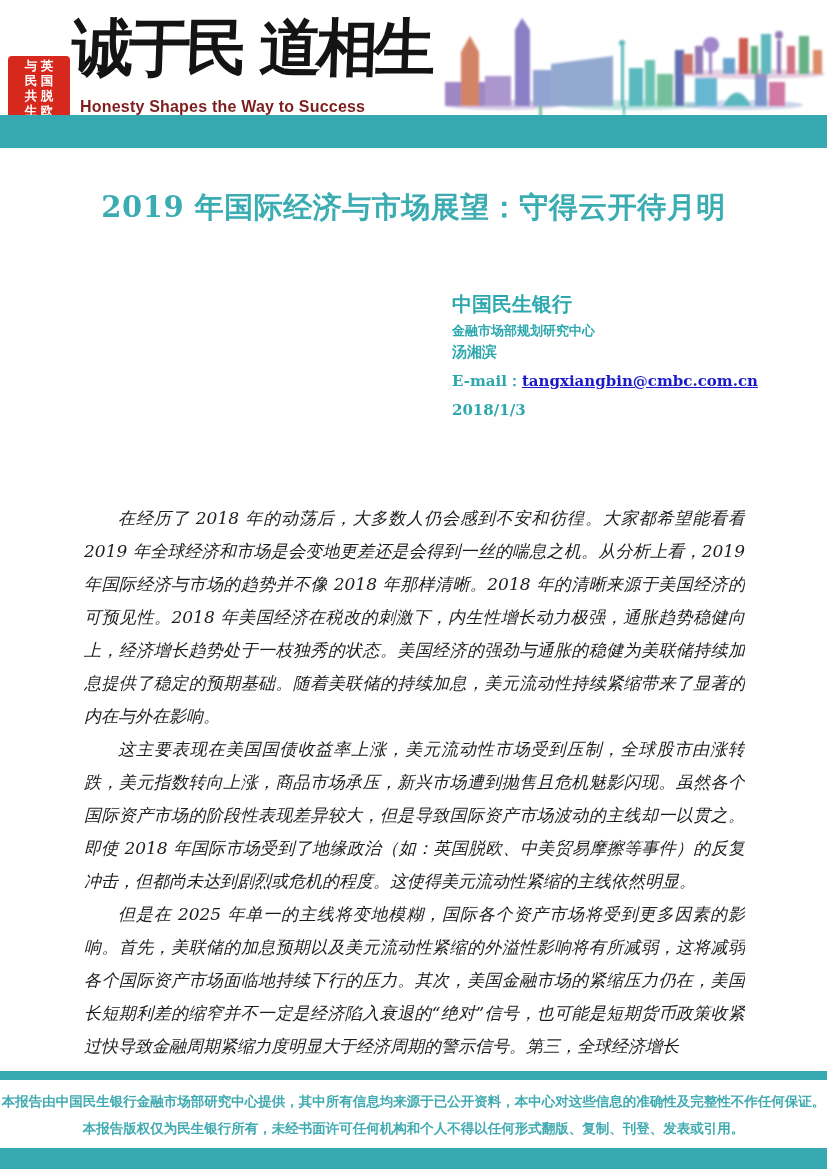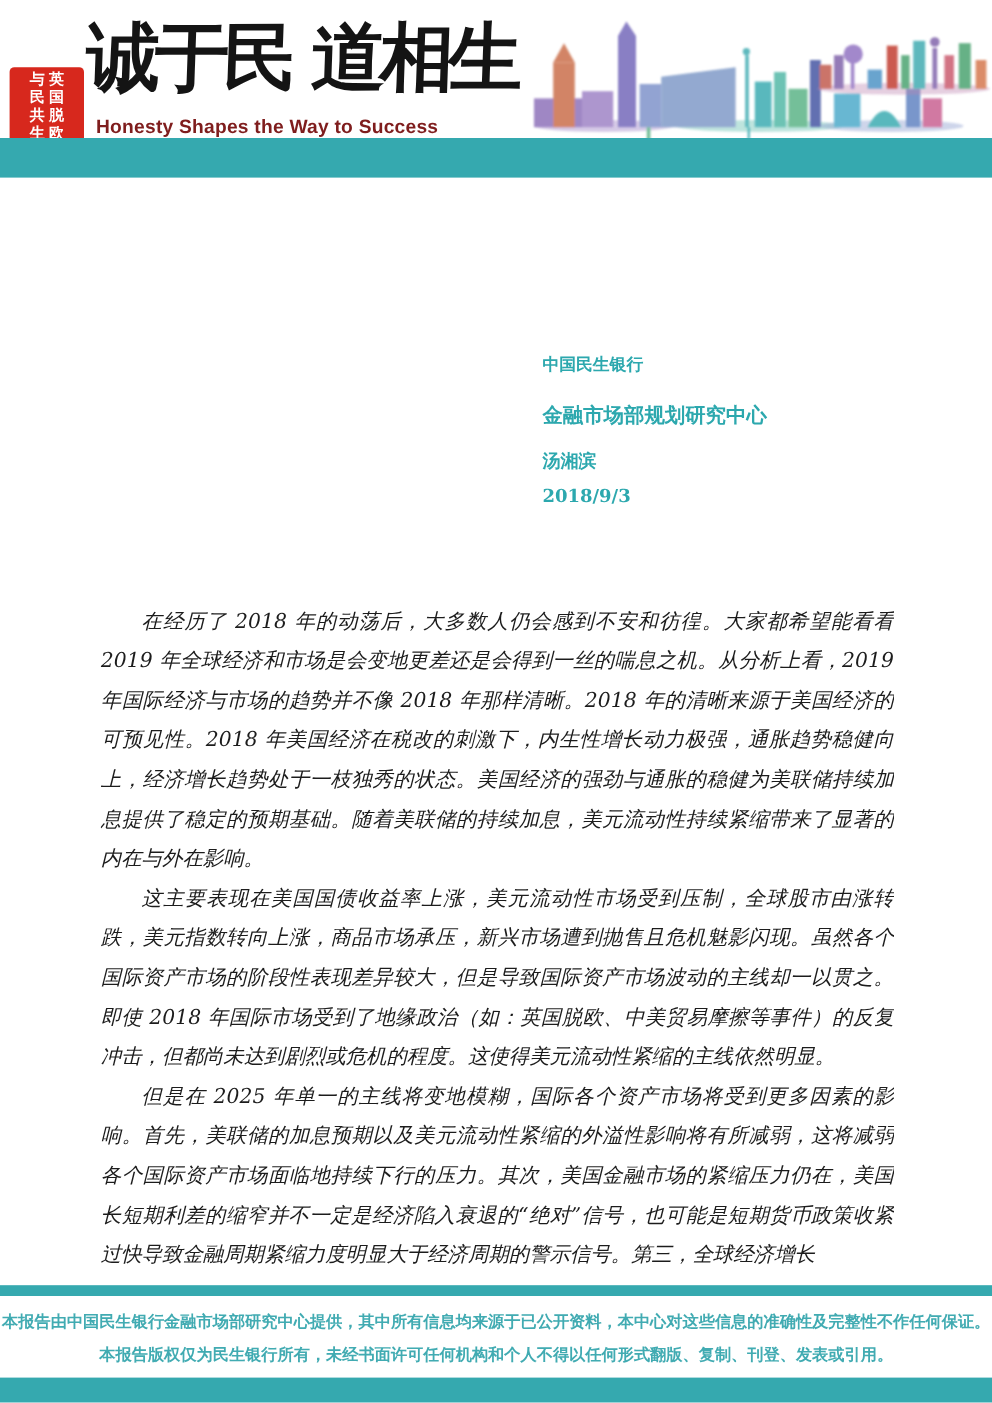--- a/index.html
+++ b/index.html
@@ -48,23 +48,23 @@
   .doc-title{
     position:absolute;left:0;top:188px;width:100%;
     text-align:center;font-size:29px;font-weight:bold;
     color:var(--title-teal);letter-spacing:.5px;
   }
   
   .author-block{
     position:absolute;left:452px;top:292px;width:330px;
     color:var(--teal-text);font-weight:bold;
   }
-  .author-org{font-size:14px;line-height:24px;}
-  .author-dept{font-size:17px;line-height:22px;margin-top:20px;}
-  .author-name{font-size:15px;line-height:20px;margin-top:16px;}
+  .author-org{font-size:20px;line-height:24px;}
+  .author-dept{font-size:13px;line-height:22px;margin-top:4px;}
+  .author-name{font-size:15px;line-height:20px;margin-top:0;}
   .author-tel,.author-email,.author-date{font-size:15px;line-height:20px;margin-top:9px;}
   .email-link{color:var(--link-blue);text-decoration:underline;font-weight:bold;}
   
   .doc-body{
     position:absolute;left:84px;top:502px;width:661px;height:562px;
     overflow:hidden;font-size:17px;line-height:33px;
     text-align:justify;color:#1c1c1c;
   }
   .doc-body p{text-indent:2em;font-style:italic;}
   
@@ -135,26 +135,28 @@
       <rect x="334" y="24" width="4" height="34" fill="#7d5fa8"></rect>
       <circle cx="336" cy="19" r="4" fill="#7d5fa8"></circle>
       <rect x="344" y="30" width="8" height="28" fill="#c9566b"></rect>
       <rect x="356" y="20" width="10" height="38" fill="#44a06c"></rect>
       <rect x="370" y="34" width="9" height="24" fill="#d4734a"></rect>
     </g>
   </svg>
 
   <div class="teal-band"></div>
 
+  <h1 class="doc-title">2019 年国际经济与市场展望：守得云开待月明</h1>
 
   <div class="author-block">
     <div class="author-org">中国民生银行</div>
     <div class="author-dept">金融市场部规划研究中心</div>
     <div class="author-name">汤湘滨</div>
-    <div class="author-date">2018/9/3</div>
+    <div class="author-email"><span>E-mail：</span><a class="email-link" href="#">tangxiangbin@cmbc.com.cn</a></div>
+    <div class="author-date">2018/1/3</div>
   </div>
 
   <div class="doc-body">
     <p>在经历了 2018 年的动荡后，大多数人仍会感到不安和彷徨。大家都希望能看看 2019 年全球经济和市场是会变地更差还是会得到一丝的喘息之机。从分析上看，2019 年国际经济与市场的趋势并不像 2018 年那样清晰。2018 年的清晰来源于美国经济的可预见性。2018 年美国经济在税改的刺激下，内生性增长动力极强，通胀趋势稳健向上，经济增长趋势处于一枝独秀的状态。美国经济的强劲与通胀的稳健为美联储持续加息提供了稳定的预期基础。随着美联储的持续加息，美元流动性持续紧缩带来了显著的内在与外在影响。</p>
     <p>这主要表现在美国国债收益率上涨，美元流动性市场受到压制，全球股市由涨转跌，美元指数转向上涨，商品市场承压，新兴市场遭到抛售且危机魅影闪现。虽然各个国际资产市场的阶段性表现差异较大，但是导致国际资产市场波动的主线却一以贯之。即使 2018 年国际市场受到了地缘政治（如：英国脱欧、中美贸易摩擦等事件）的反复冲击，但都尚未达到剧烈或危机的程度。这使得美元流动性紧缩的主线依然明显。</p>
     <p>但是在 2025 年单一的主线将变地模糊，国际各个资产市场将受到更多因素的影响。首先，美联储的加息预期以及美元流动性紧缩的外溢性影响将有所减弱，这将减弱各个国际资产市场面临地持续下行的压力。其次，美国金融市场的紧缩压力仍在，美国长短期利差的缩窄并不一定是经济陷入衰退的“绝对”信号，也可能是短期货币政策收紧过快导致金融周期紧缩力度明显大于经济周期的警示信号。第三，全球经济增长</p>
   </div>
 
   <div class="footer-bar-thin"></div>
   <div class="footer-text">

